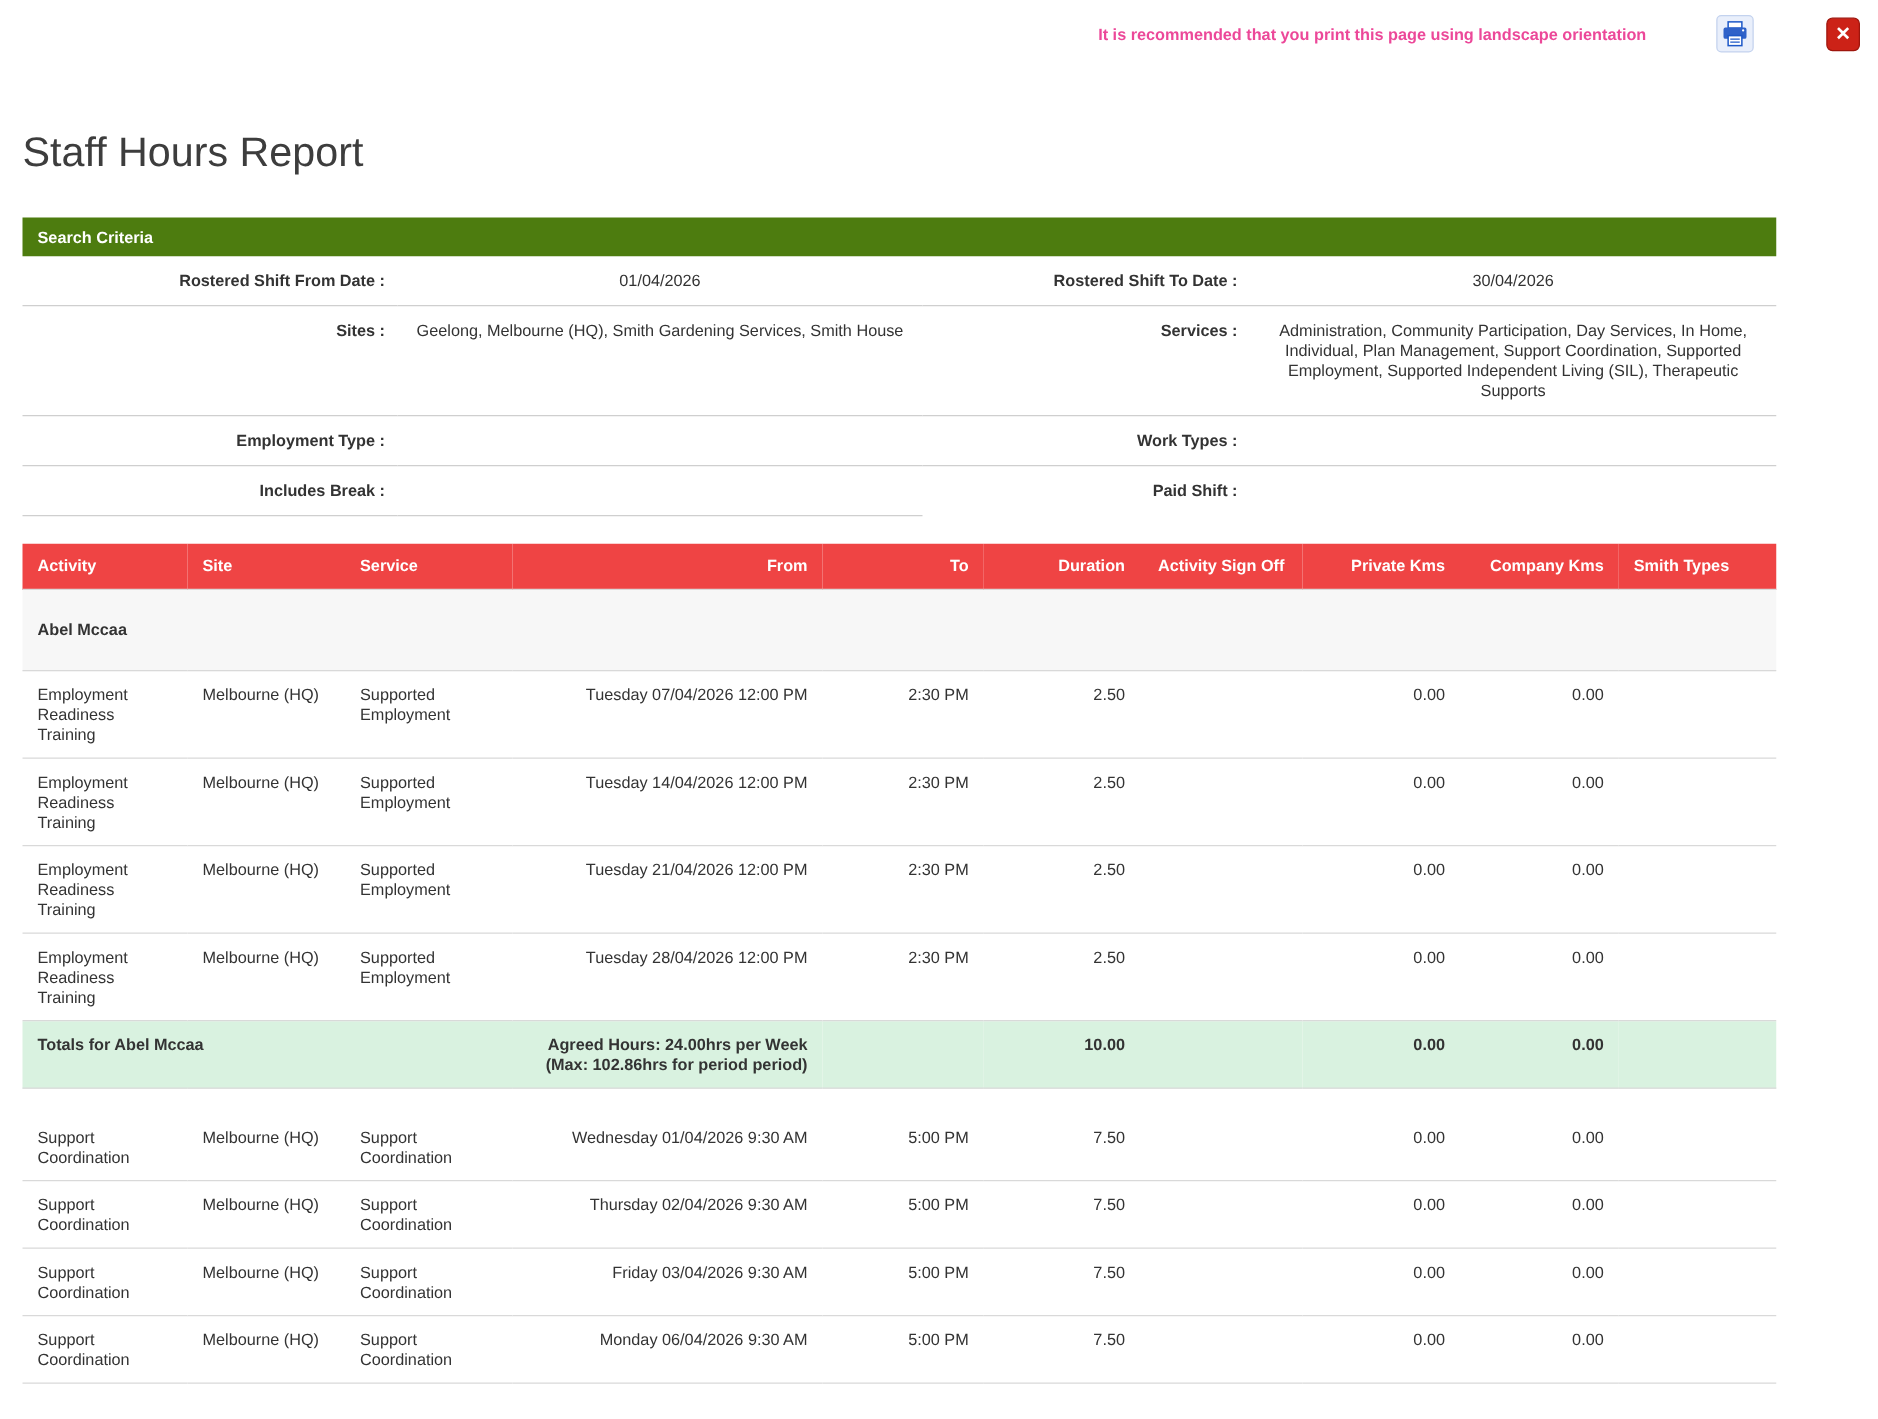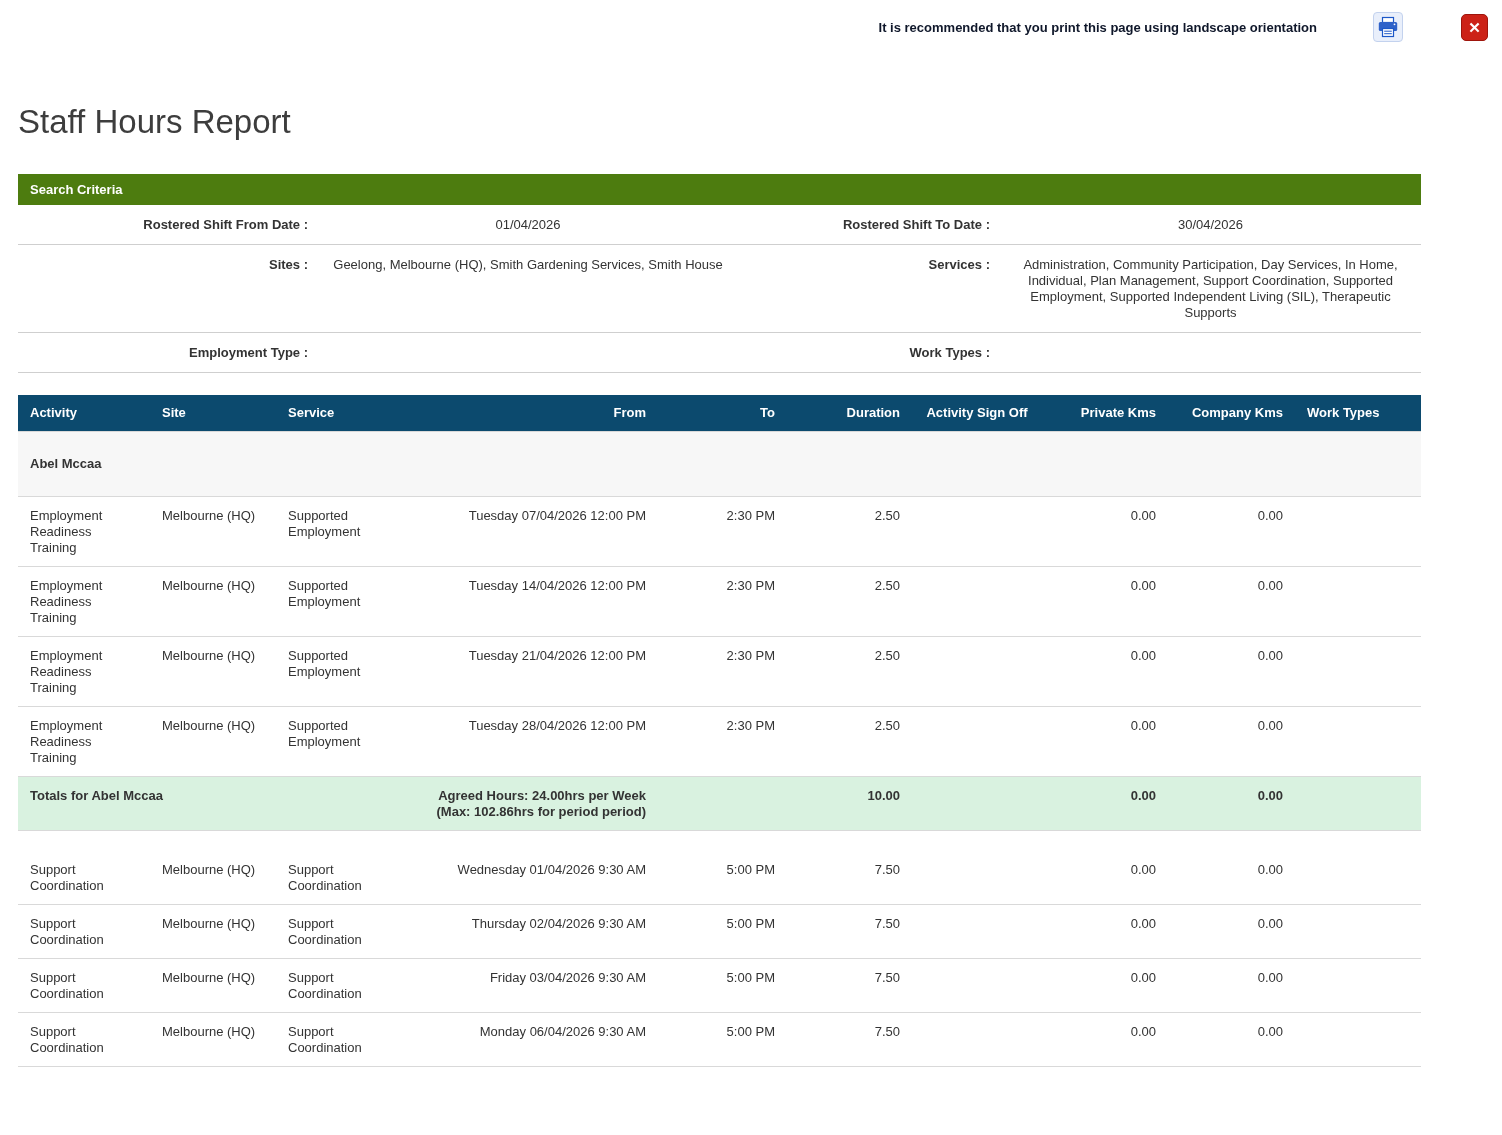--- a/index.html
+++ b/index.html
@@ -9,21 +9,21 @@
     background: #ffffff; color: #333;
     font-family: "Liberation Sans", sans-serif;
     font-size: 13px;
   }
 
   
   .topbar {
     display: flex; align-items: center; justify-content: flex-end;
     padding: 12px 14px 0 0; height: 42px;
   }
-  .notice { font-weight: bold; font-size: 13px; color: #0f172a; }
+  .notice { font-weight: bold; font-size: 13px; color: #ec4899; }
   .print-btn {
     margin-left: 56px; width: 30px; height: 30px; padding: 2px;
     background: #e9effb; border: 1px solid #c3d2ee; border-radius: 4px;
     cursor: pointer; display: flex; align-items: center; justify-content: center;
   }
   .close-btn {
     margin-left: 58px; width: 27px; height: 27px;
     background: #cc2217; border: 1px solid #9e150c; border-radius: 5px;
     color: #fff; font-weight: bold; font-size: 15px; line-height: 1;
     cursor: pointer; display: flex; align-items: center; justify-content: center;
@@ -48,21 +48,21 @@
   .criteria-table { width: 100%; border-collapse: collapse; table-layout: fixed; }
   .criteria-table td { padding: 12px 10px 11px 10px; vertical-align: top; line-height: 16px; }
   .crit-label { font-weight: bold; text-align: right; }
   .crit-value { text-align: center; }
   tr.full-border td { border-bottom: 1px solid #cfcfcf; }
   tr.half-border td:nth-child(-n+2) { border-bottom: 1px solid #cfcfcf; }
 
   
   .report-table { width: 100%; border-collapse: collapse; table-layout: fixed; margin-top: 22px; }
   .report-table th {
-    background: #0c4a6e; color: #fff; font-weight: bold; font-size: 13px;
+    background: #ef4444; color: #fff; font-weight: bold; font-size: 13px;
     padding: 10px 12px; line-height: 16px; white-space: nowrap;
   }
   .report-table td {
     padding: 11px 12px 10px 12px; vertical-align: top; line-height: 16px;
     border-bottom: 1px solid #d9d9d9;
   }
   tr.group-row td {
     background: #f7f7f7; font-weight: bold; border-top: 1px solid #d9d9d9;
     padding: 24px 12px;
   }
@@ -113,20 +113,26 @@
         <tr class="full-border">
           <td class="crit-label">Sites :</td>
           <td class="crit-value">Geelong, Melbourne (HQ), Smith Gardening Services, Smith House</td>
           <td class="crit-label">Services :</td>
           <td class="crit-value">Administration, Community Participation, Day Services, In Home, Individual, Plan Management, Support Coordination, Supported Employment, Supported Independent Living (SIL), Therapeutic Supports</td>
         </tr>
         <tr class="full-border">
           <td class="crit-label">Employment Type :</td>
           <td class="crit-value"></td>
           <td class="crit-label">Work Types :</td>
+          <td class="crit-value"></td>
+        </tr>
+        <tr class="half-border">
+          <td class="crit-label">Includes Break :</td>
+          <td class="crit-value"></td>
+          <td class="crit-label">Paid Shift :</td>
           <td class="crit-value"></td>
         </tr>
       </tbody>
   </table>
 </div>
 
 <div class="section">
   <table class="report-table">
     <colgroup>
       <col style="width:132px">
@@ -144,21 +150,21 @@
       <tr>
           <th class="c-left">Activity</th>
           <th class="c-left">Site</th>
           <th class="c-left">Service</th>
           <th class="c-right">From</th>
           <th class="c-right">To</th>
           <th class="c-right">Duration</th>
           <th class="c-center">Activity Sign Off</th>
           <th class="c-right">Private Kms</th>
           <th class="c-right">Company Kms</th>
-          <th class="c-left">Work Types</th>
+          <th class="c-left">Smith Types</th>
         </tr>
     </thead>
     <tbody>
         <tr class="group-row">
           <td class="c-left" colspan="10">Abel Mccaa</td>
         </tr>
         <tr>
           <td class="c-left">Employment Readiness Training</td>
           <td class="c-left">Melbourne (HQ)</td>
           <td class="c-left">Supported Employment</td>

